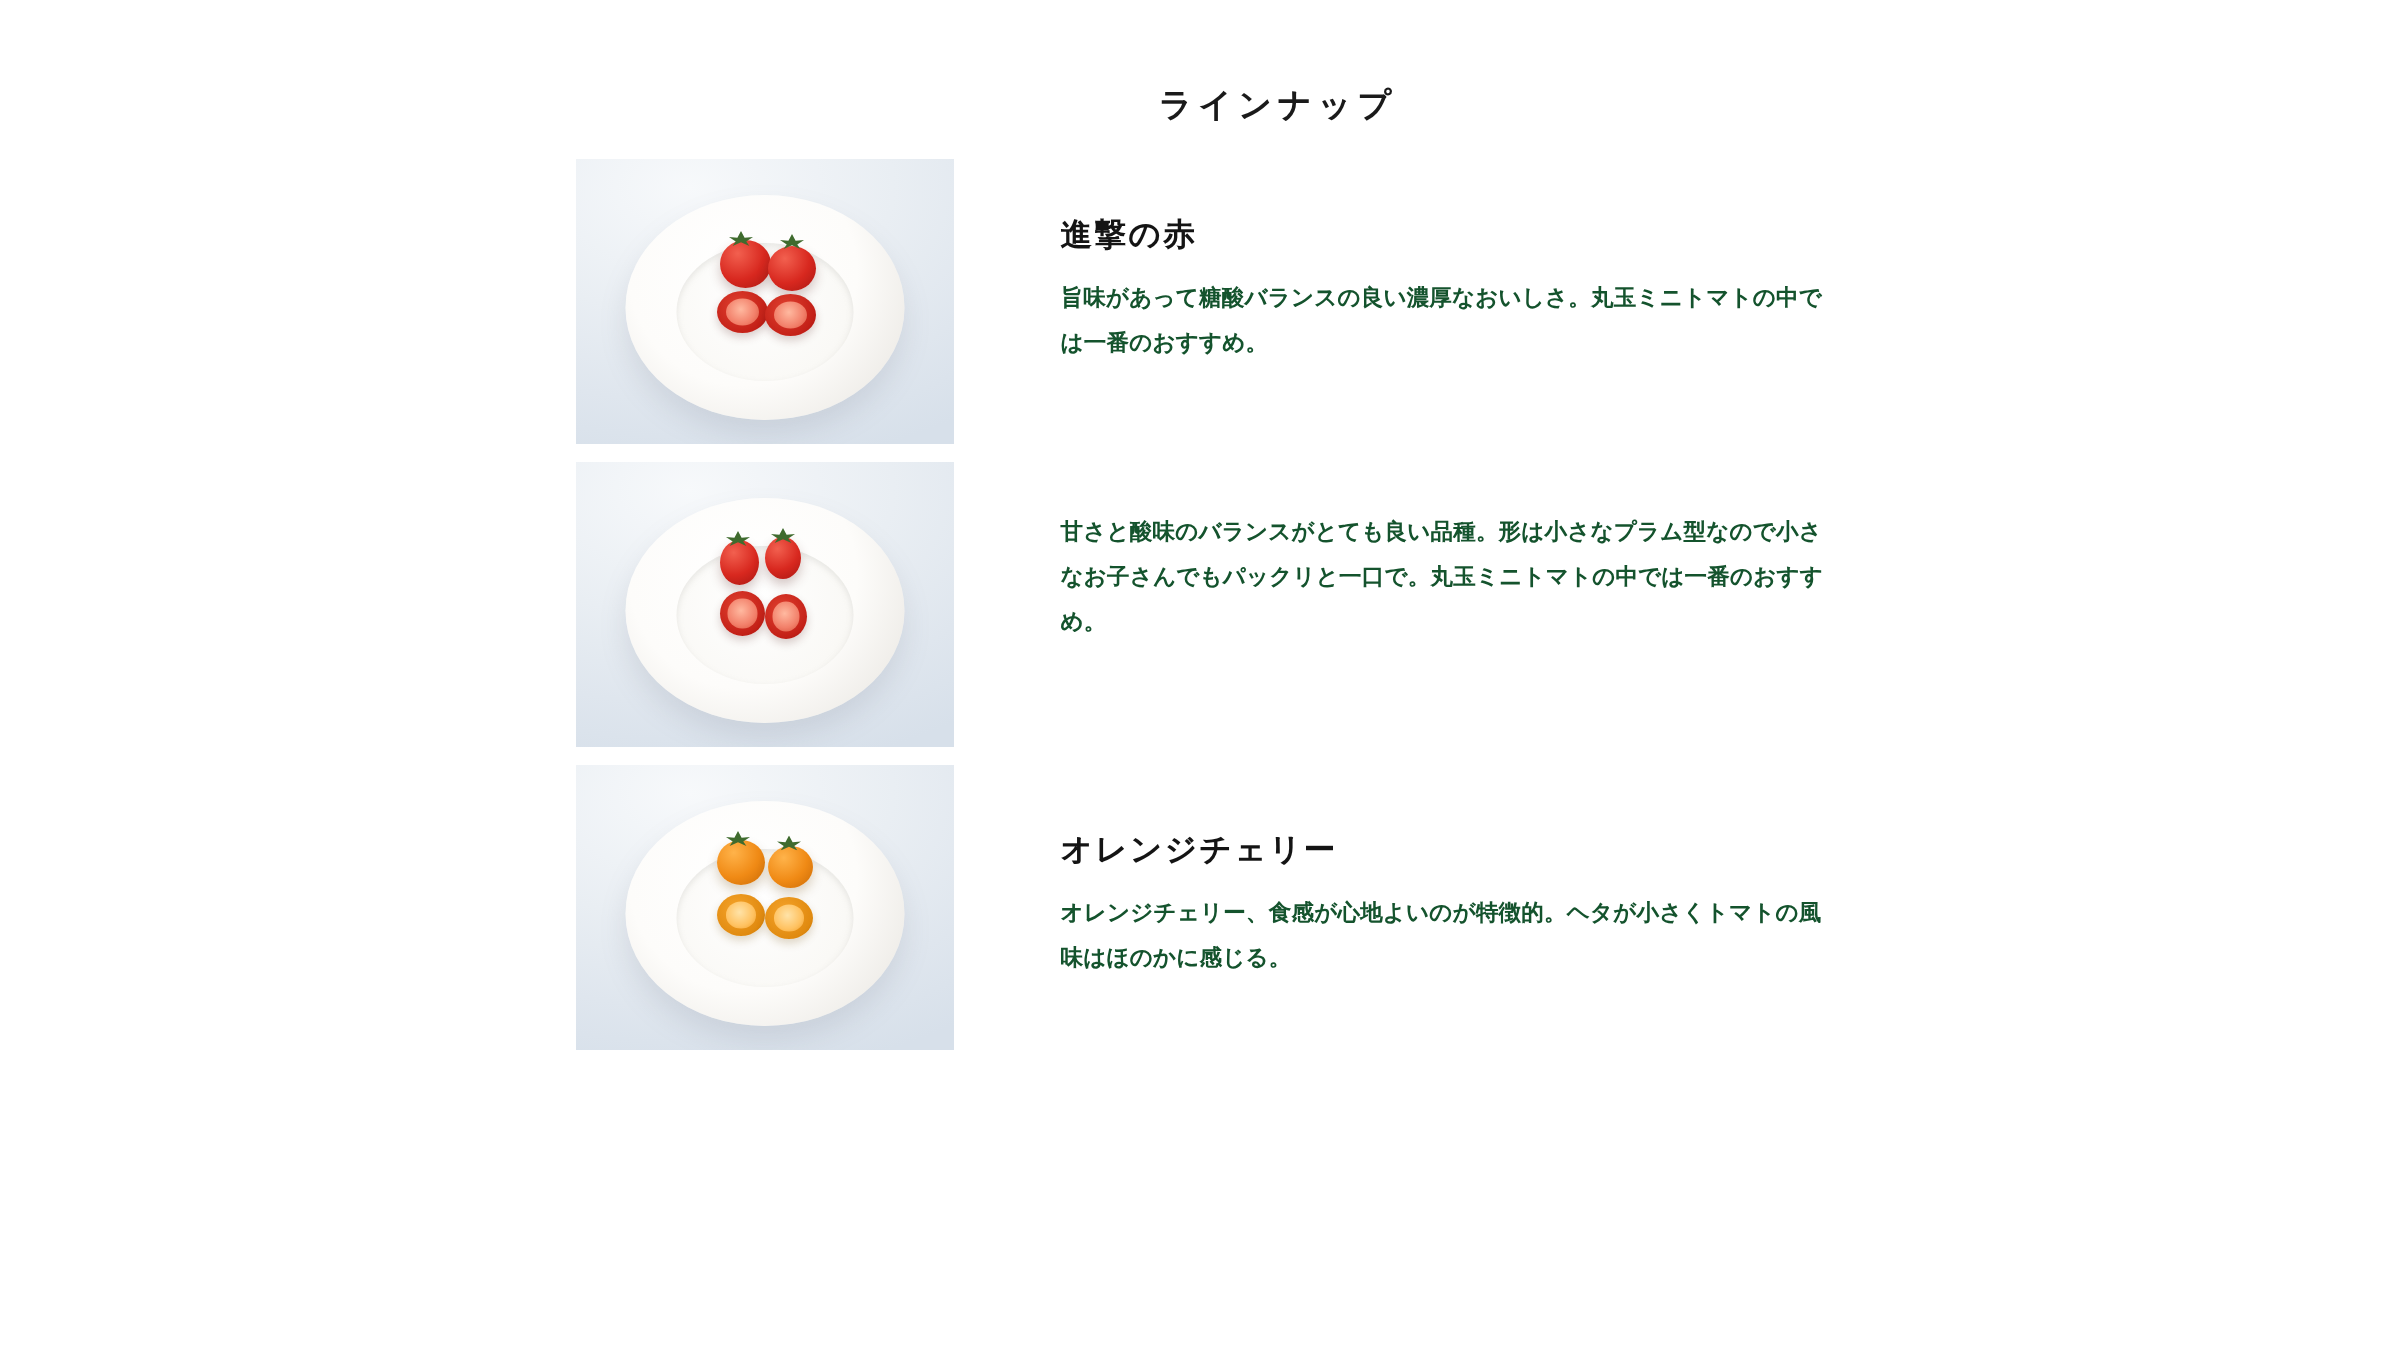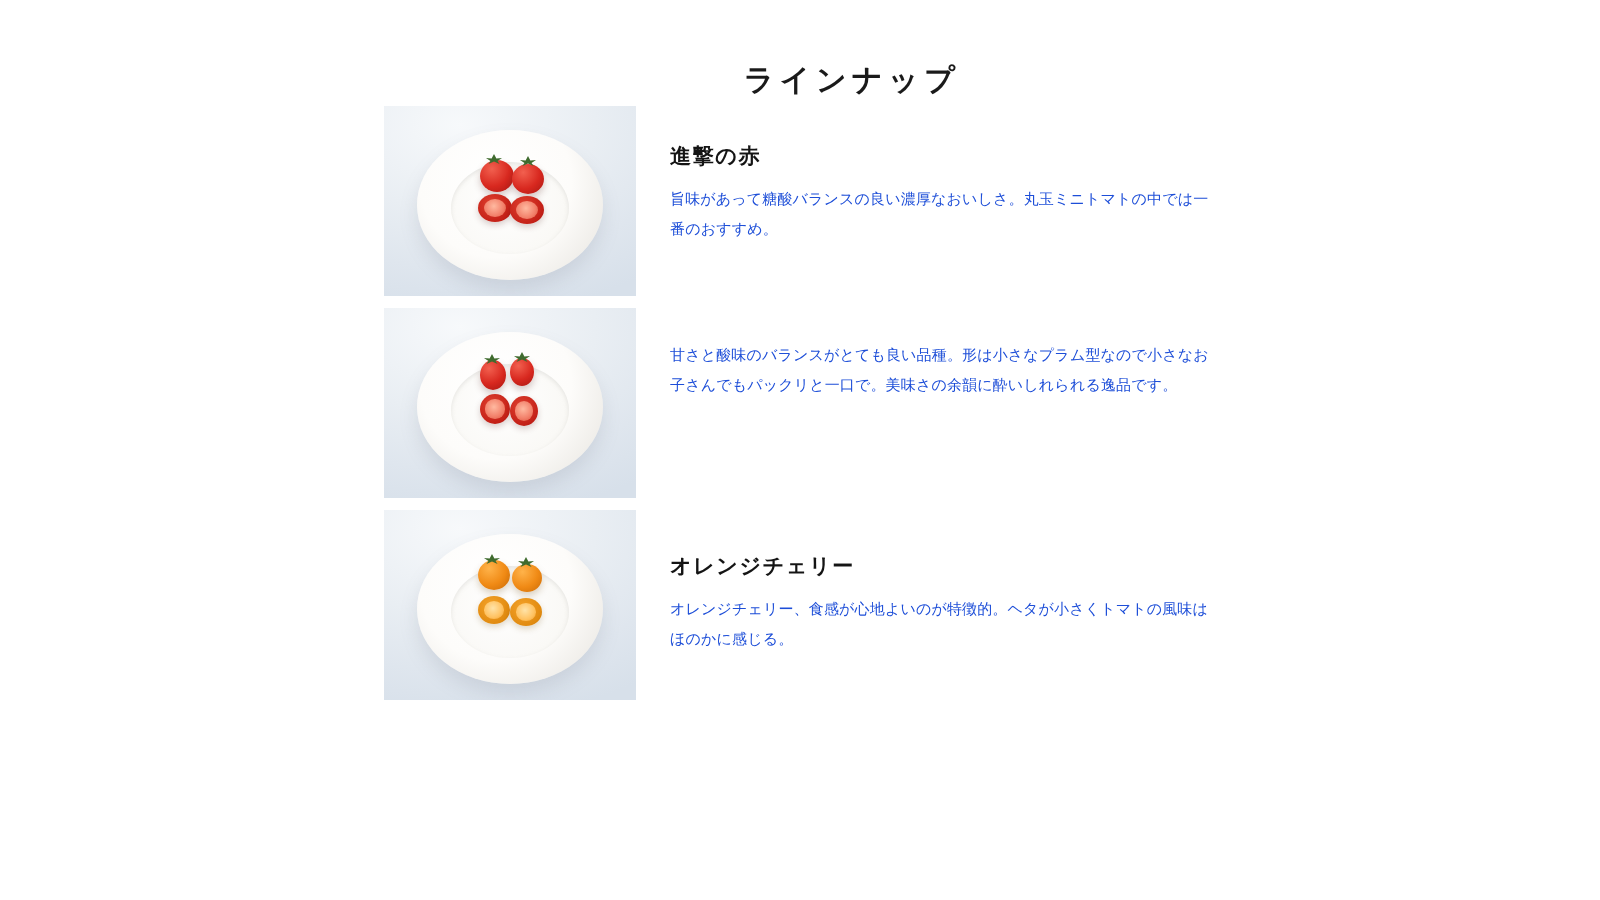--- a/index.html
+++ b/index.html
@@ -21,37 +21,38 @@
   }
 
   .section-title {
     position: absolute;
     left: 0;
     top: 40px;
     width: 1600px;
     text-align: center;
     font-family: "Liberation Serif", "DejaVu Serif", serif;
     font-weight: bold;
-    font-size: 30px;
+    font-size: 22px;
     letter-spacing: 0.18em;
     color: #1a1a1a;
     padding-left: 104px;
   }
 
   .lineup {
     position: absolute;
     left: 384px;
     top: 106px;
     width: 840px;
   }
 
   .item {
     display: flex;
     align-items: flex-start;
     margin-bottom: 12px;
+    gap: 37px;
   }
 
   .thumb {
     position: relative;
     flex: 0 0 auto;
     width: 252px;
     height: 190px;
     overflow: hidden;
     background: #eef1f4;
   }
@@ -130,24 +131,25 @@
     font-weight: bold;
     font-size: 21px;
     letter-spacing: 0.08em;
     color: #141414;
     margin: 0 0 14px 0;
   }
 
   .item-desc {
     font-size: 15px;
     line-height: 2.0;
-    color: #1d4ed8;
+    color: #14532d;
     margin: 0;
     max-width: 550px;
     letter-spacing: 0.01em;
+    font-weight: bold;
   }
 
   
   .item--1 .body { padding-top: 36px; }
   .item--2 .body { padding-top: 32px; }
   .item--3 .body { padding-top: 32px; }
   .item--4 .body { padding-top: 42px; }
 </style>
 </head>
 <body>
@@ -189,21 +191,21 @@
         <div class="tom red-whole" style="left:126px;top:50px;width:24px;height:28px;"></div>
         <div class="stem" style="left:130px;top:44px;"></div>
         <div class="half red-half" style="left:96px;top:86px;width:30px;height:30px;">
             <div class="flesh"></div>
           </div>
         <div class="half red-half" style="left:126px;top:88px;width:28px;height:30px;">
             <div class="flesh"></div>
           </div>
       </div>
       <div class="body">
-        <p class="item-desc">甘さと酸味のバランスがとても良い品種。形は小さなプラム型なので小さなお子さんでもパックリと一口で。美味さの余韻に酔いしれられる逸品です。</p>
+        <p class="item-desc">甘さと酸味のバランスがとても良い品種。形は小さなプラム型なので小さなお子さんでもパックリと一口で。丸玉ミニトマトの中では一番のおすすめ。</p>
       </div>
     </div>
 
     <div class="item item--4">
       <div class="thumb">
         <div class="photo-bg"></div>
         <div class="plate"></div>
         <div class="tom or-whole" style="left:94px;top:50px;width:32px;height:30px;"></div>
         <div class="stem" style="left:100px;top:44px;"></div>
         <div class="tom or-whole" style="left:128px;top:54px;width:30px;height:28px;"></div>

